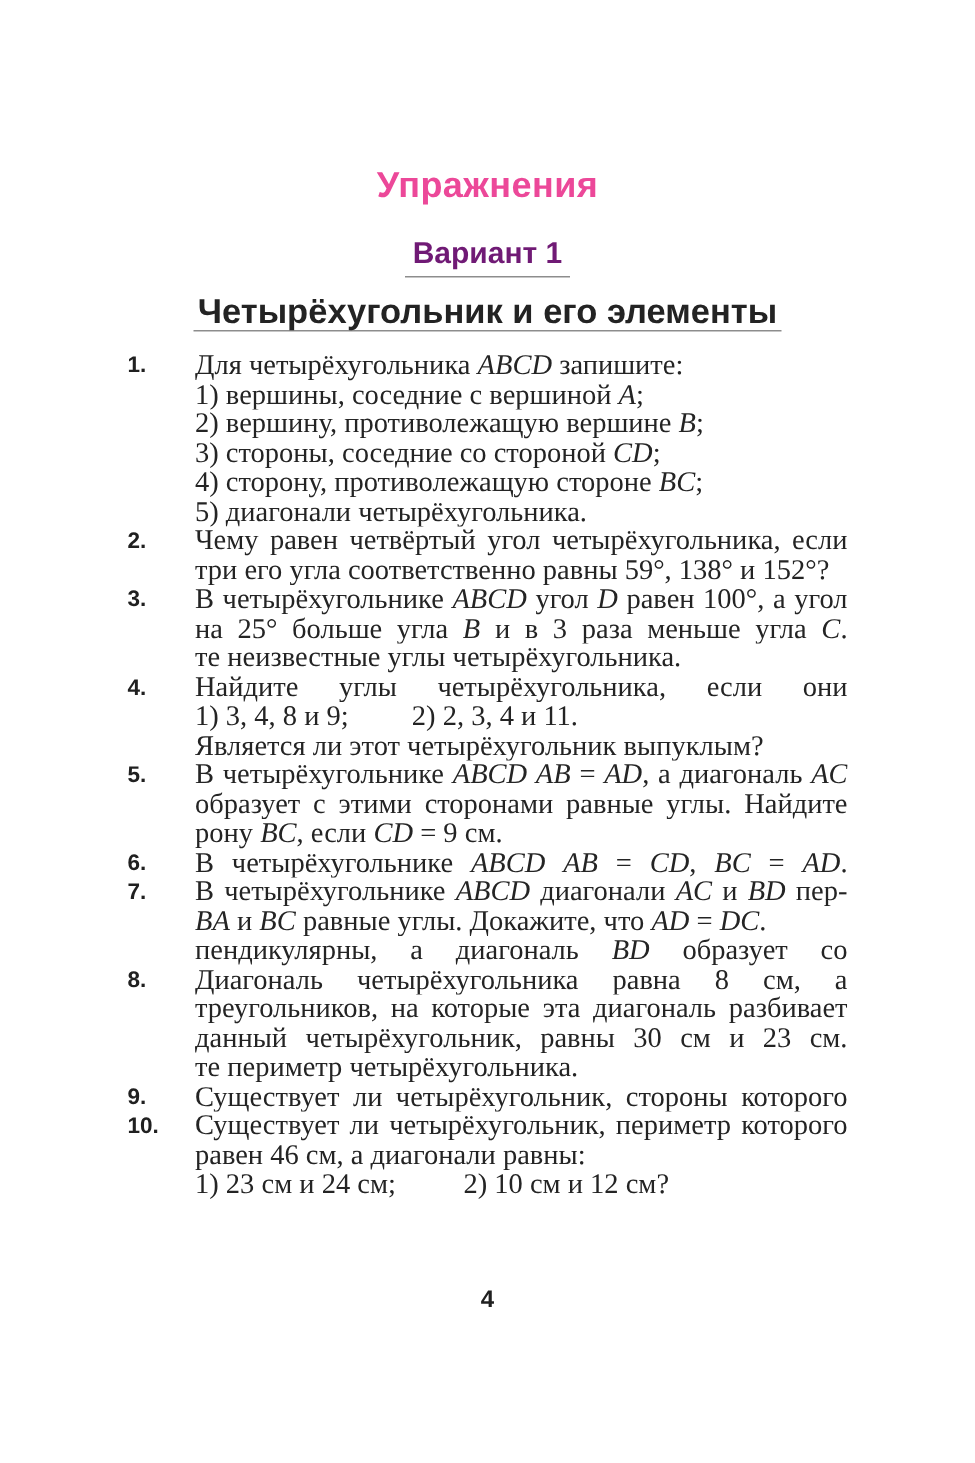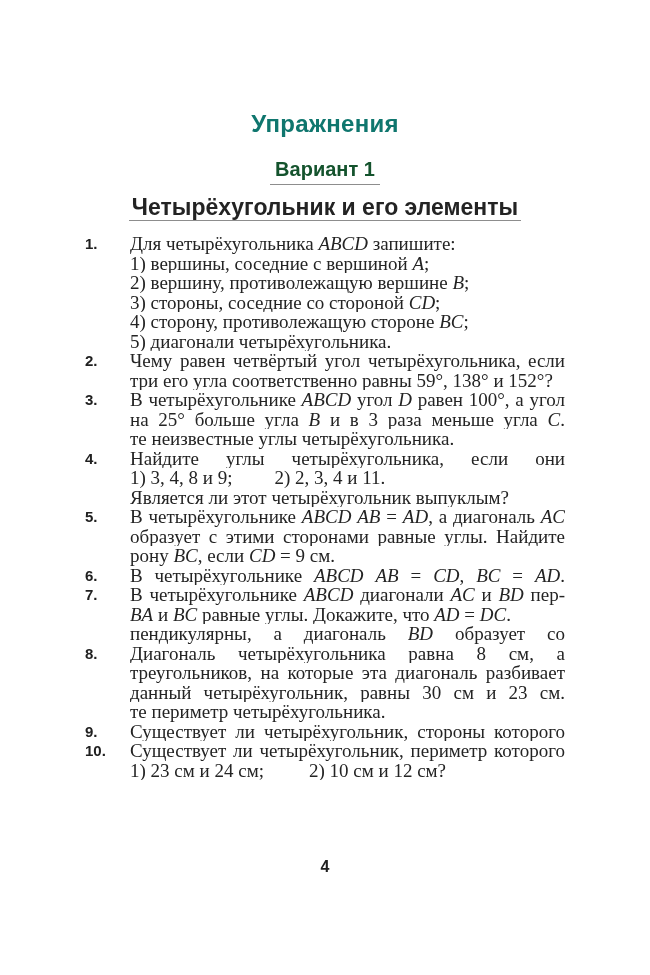--- a/index.html
+++ b/index.html
@@ -14,31 +14,31 @@
   .page { width: 650px; height: 975px; }
 
   
   .heading-wrap { text-align: center; }
   .page-title {
     margin-top: 110px;
     font-family: "Liberation Sans", sans-serif;
     font-weight: bold;
     font-size: 24px;
     line-height: 28px;
-    color: #0f766e;
+    color: #ec4899;
     letter-spacing: 0.3px;
   }
   .variant-wrap { margin-top: 20px; }
   .variant-title {
     display: inline-block;
     font-family: "Liberation Sans", sans-serif;
     font-weight: bold;
     font-size: 20px;
     line-height: 23px;
-    color: #14532d;
+    color: #701a75;
     border-bottom: 1.5px solid #8d8d8d;
     padding: 0 5px 3px 5px;
   }
   .section-wrap { margin-top: 12px; }
   .section-title {
     display: inline-block;
     font-family: "Liberation Sans", sans-serif;
     font-weight: bold;
     font-size: 23px;
     line-height: 20px;
@@ -174,20 +174,21 @@
       <div class="problem-row">
         <div class="problem-number">9.</div>
         <div class="problem-body">
           <div class="problem-line justify"><span>Существует ли четырёхугольник, стороны которого</span></div>
         </div>
       </div>
       <div class="problem-row">
         <div class="problem-number">10.</div>
         <div class="problem-body">
           <div class="problem-line justify"><span>Существует ли четырёхугольник, периметр которого</span></div>
+          <div class="problem-line"><span>равен 46 см, а диагонали равны:</span></div>
           <div class="problem-line"><span>1) 23 см и 24 см;</span><span class="gap" style="width: 45px;"></span><span>2) 10 см и 12 см?</span></div>
         </div>
       </div>
     </div>
 
   <div class="page-number">4</div>
 
 </div>
 
 </body></html>

